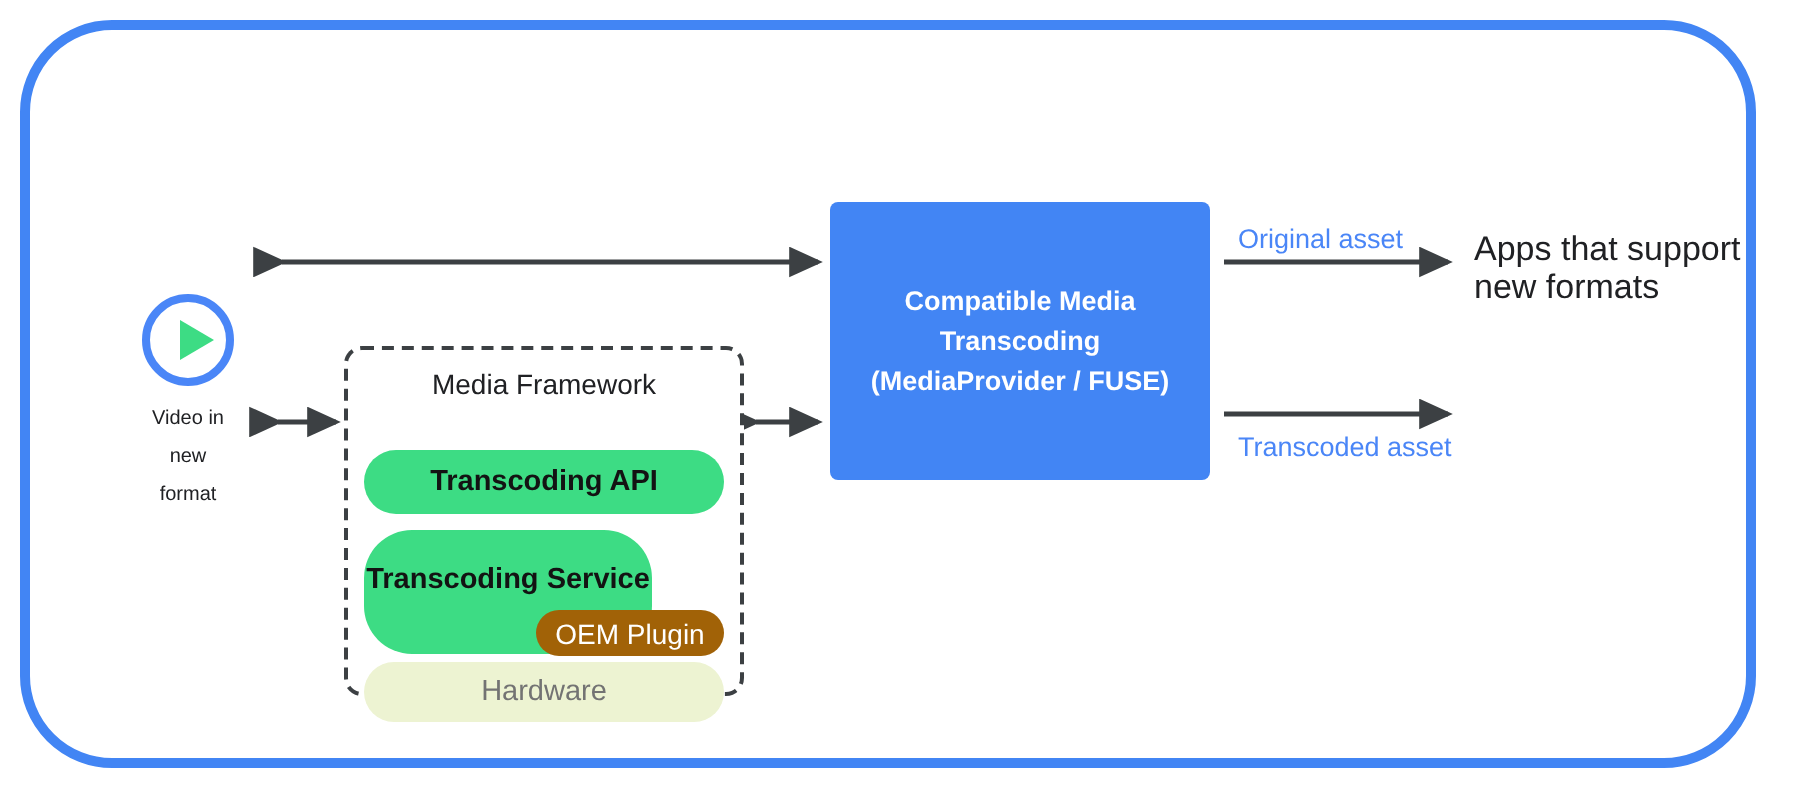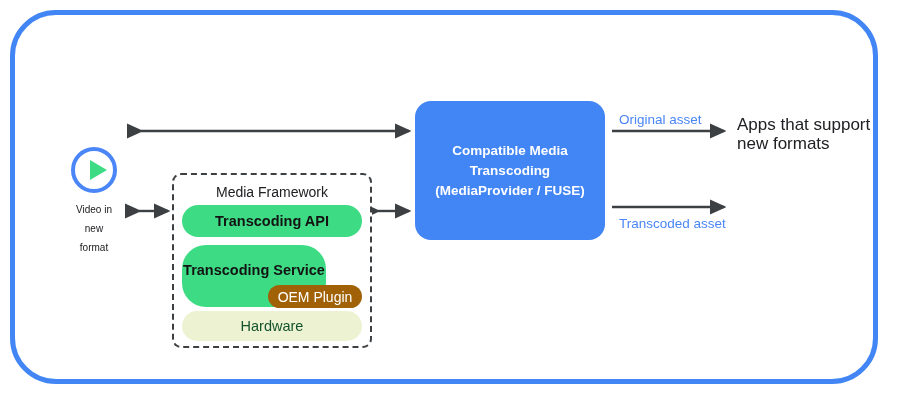--- a/index.html
+++ b/index.html
@@ -90,20 +90,21 @@
     color: #202124;
   }
 
   .pill {
     position: absolute;
     box-sizing: border-box;
     display: flex;
     align-items: center;
     justify-content: center;
     text-align: center;
+    margin-top: 20px;
   }
   .pill-api {
     left: 182px;
     top: 205px;
     width: 180px;
     height: 32px;
     border-radius: 16px;
     background: #3ddc84;
     color: #131313;
     font-size: 14.5px;
@@ -133,32 +134,32 @@
     font-size: 14px;
     font-weight: normal;
   }
   .pill-hardware {
     left: 182px;
     top: 311px;
     width: 180px;
     height: 30px;
     border-radius: 15px;
     background: #edf3d2;
-    color: #14532d;
+    color: #737373;
     font-size: 14.5px;
   }
 
   
   .cmt-box {
     position: absolute;
     left: 415px;
     top: 101px;
     width: 190px;
     height: 139px;
-    border-radius: 16px;
+    border-radius: 4px;
     background: #4285f4;
     display: flex;
     align-items: center;
     justify-content: center;
     text-align: center;
     color: #ffffff;
     font-size: 13.5px;
     font-weight: bold;
     line-height: 20px;
     white-space: pre-line;

